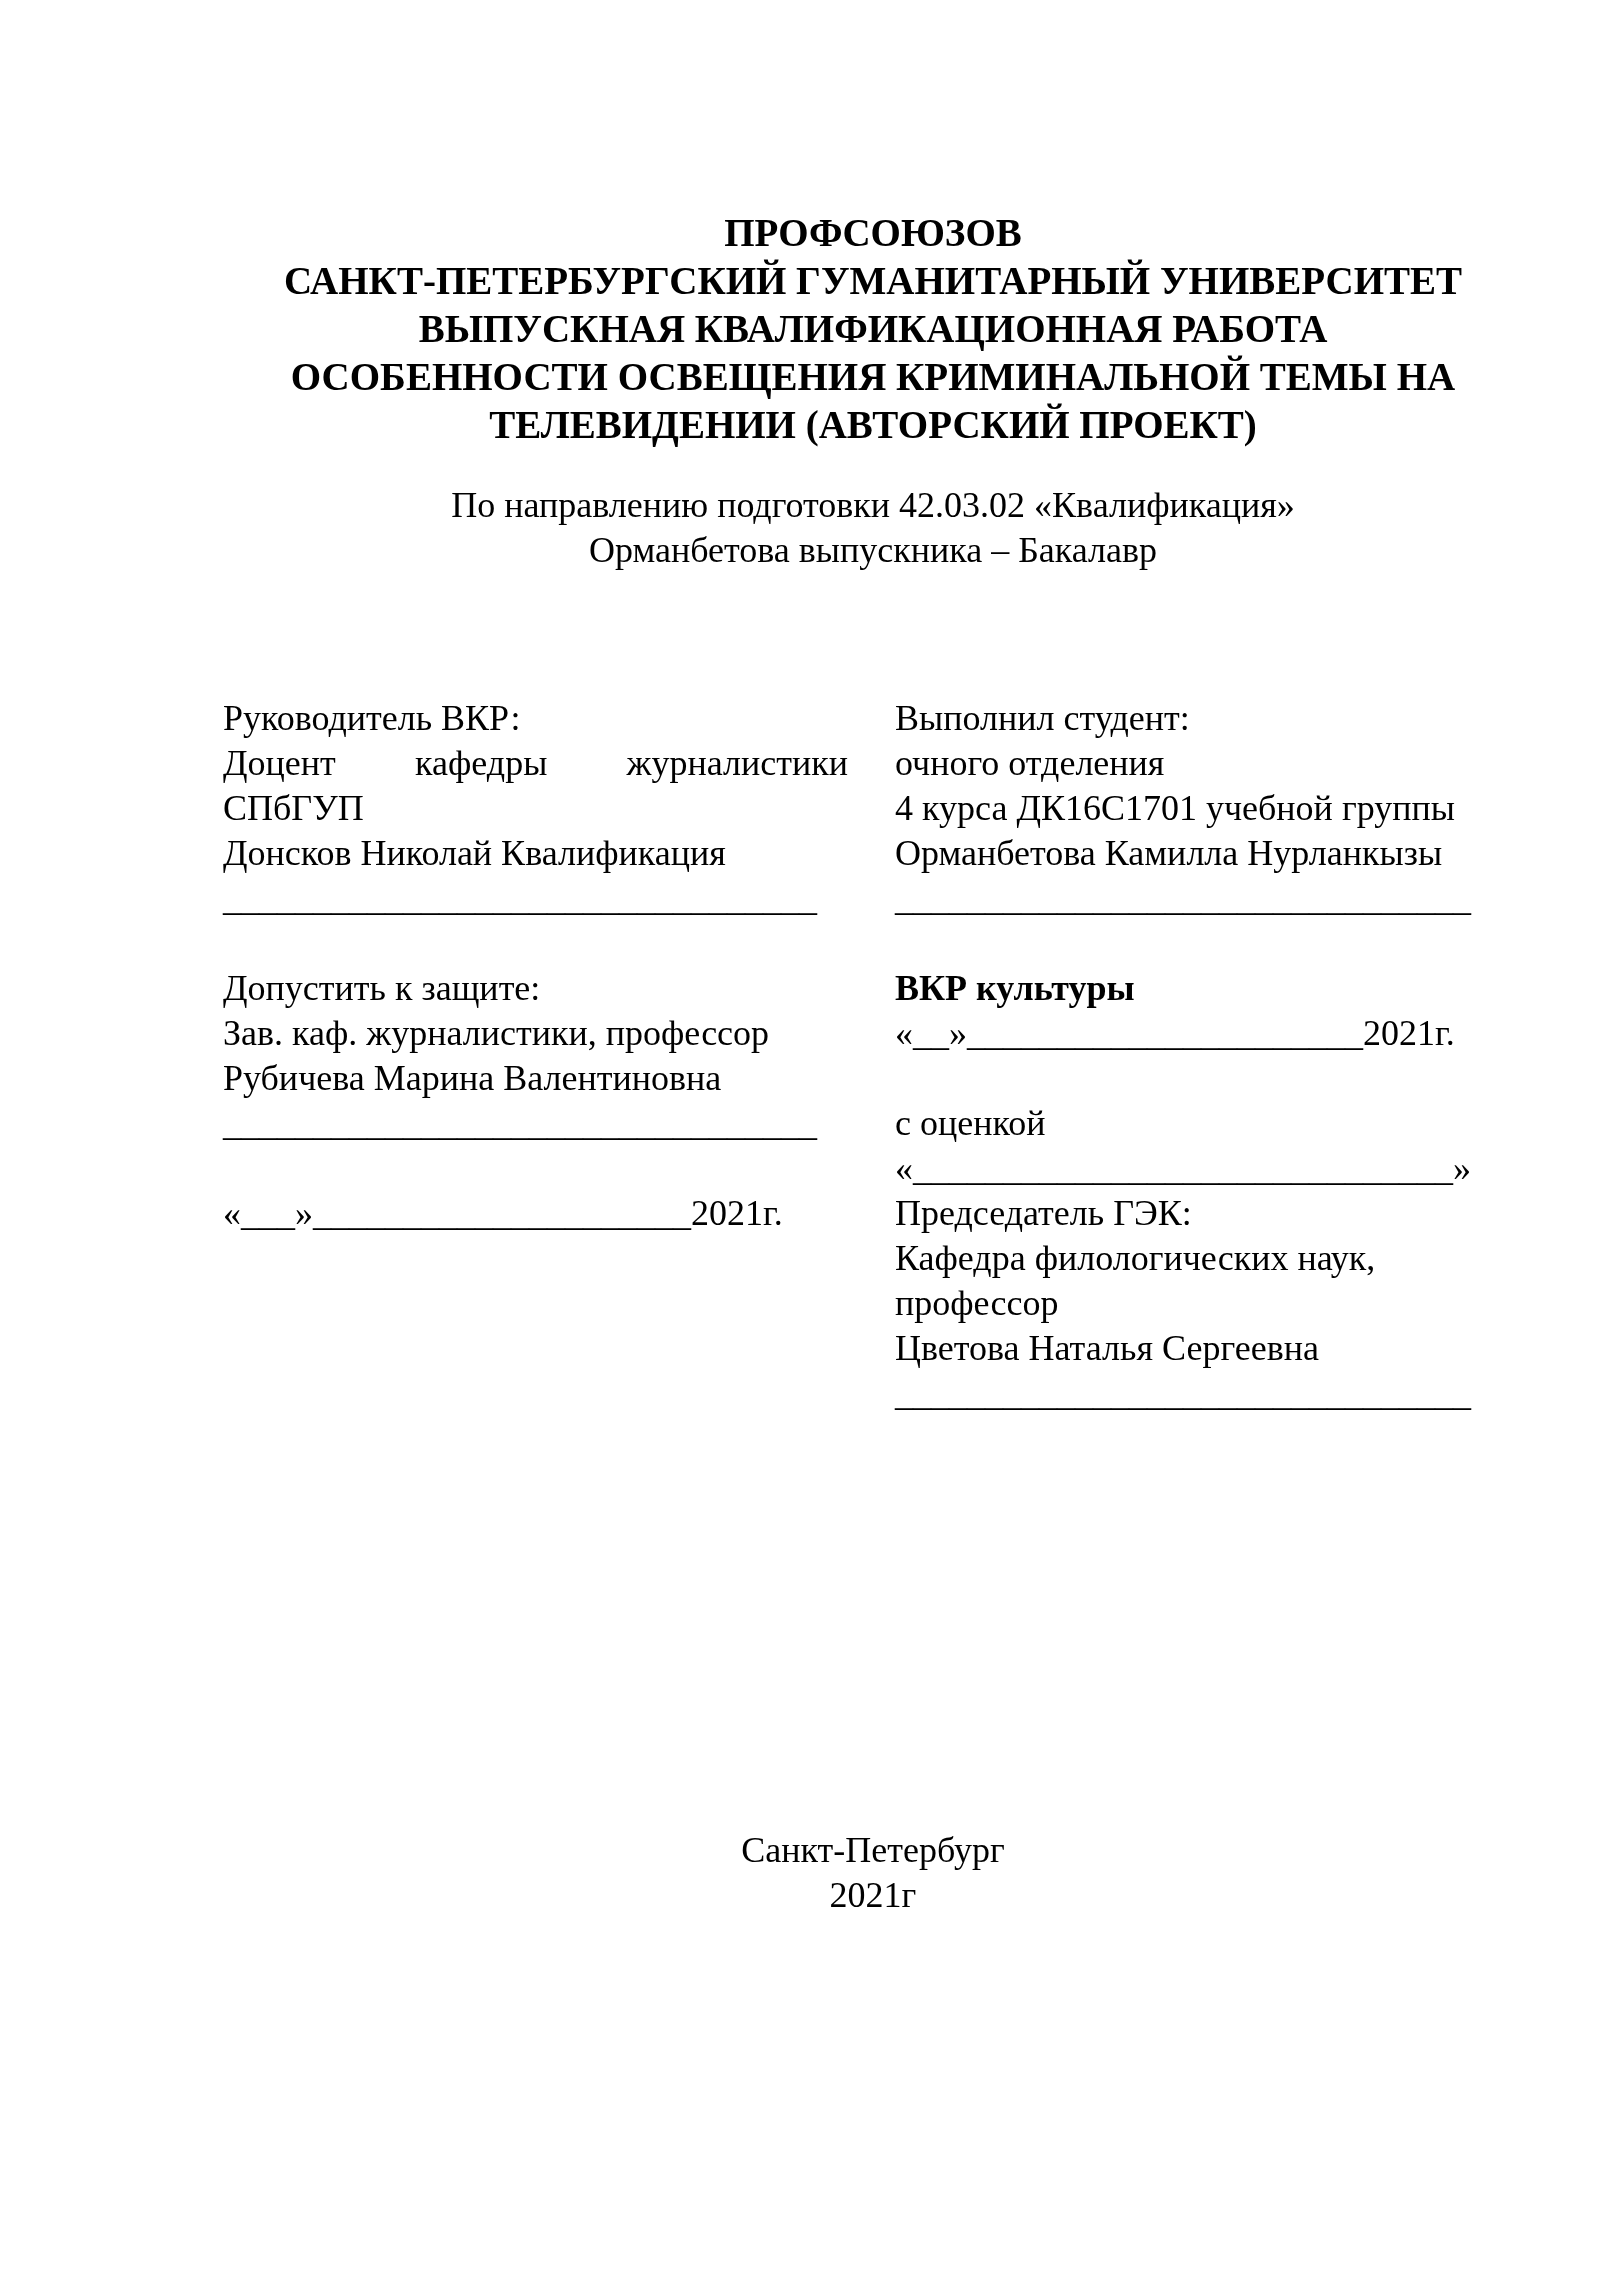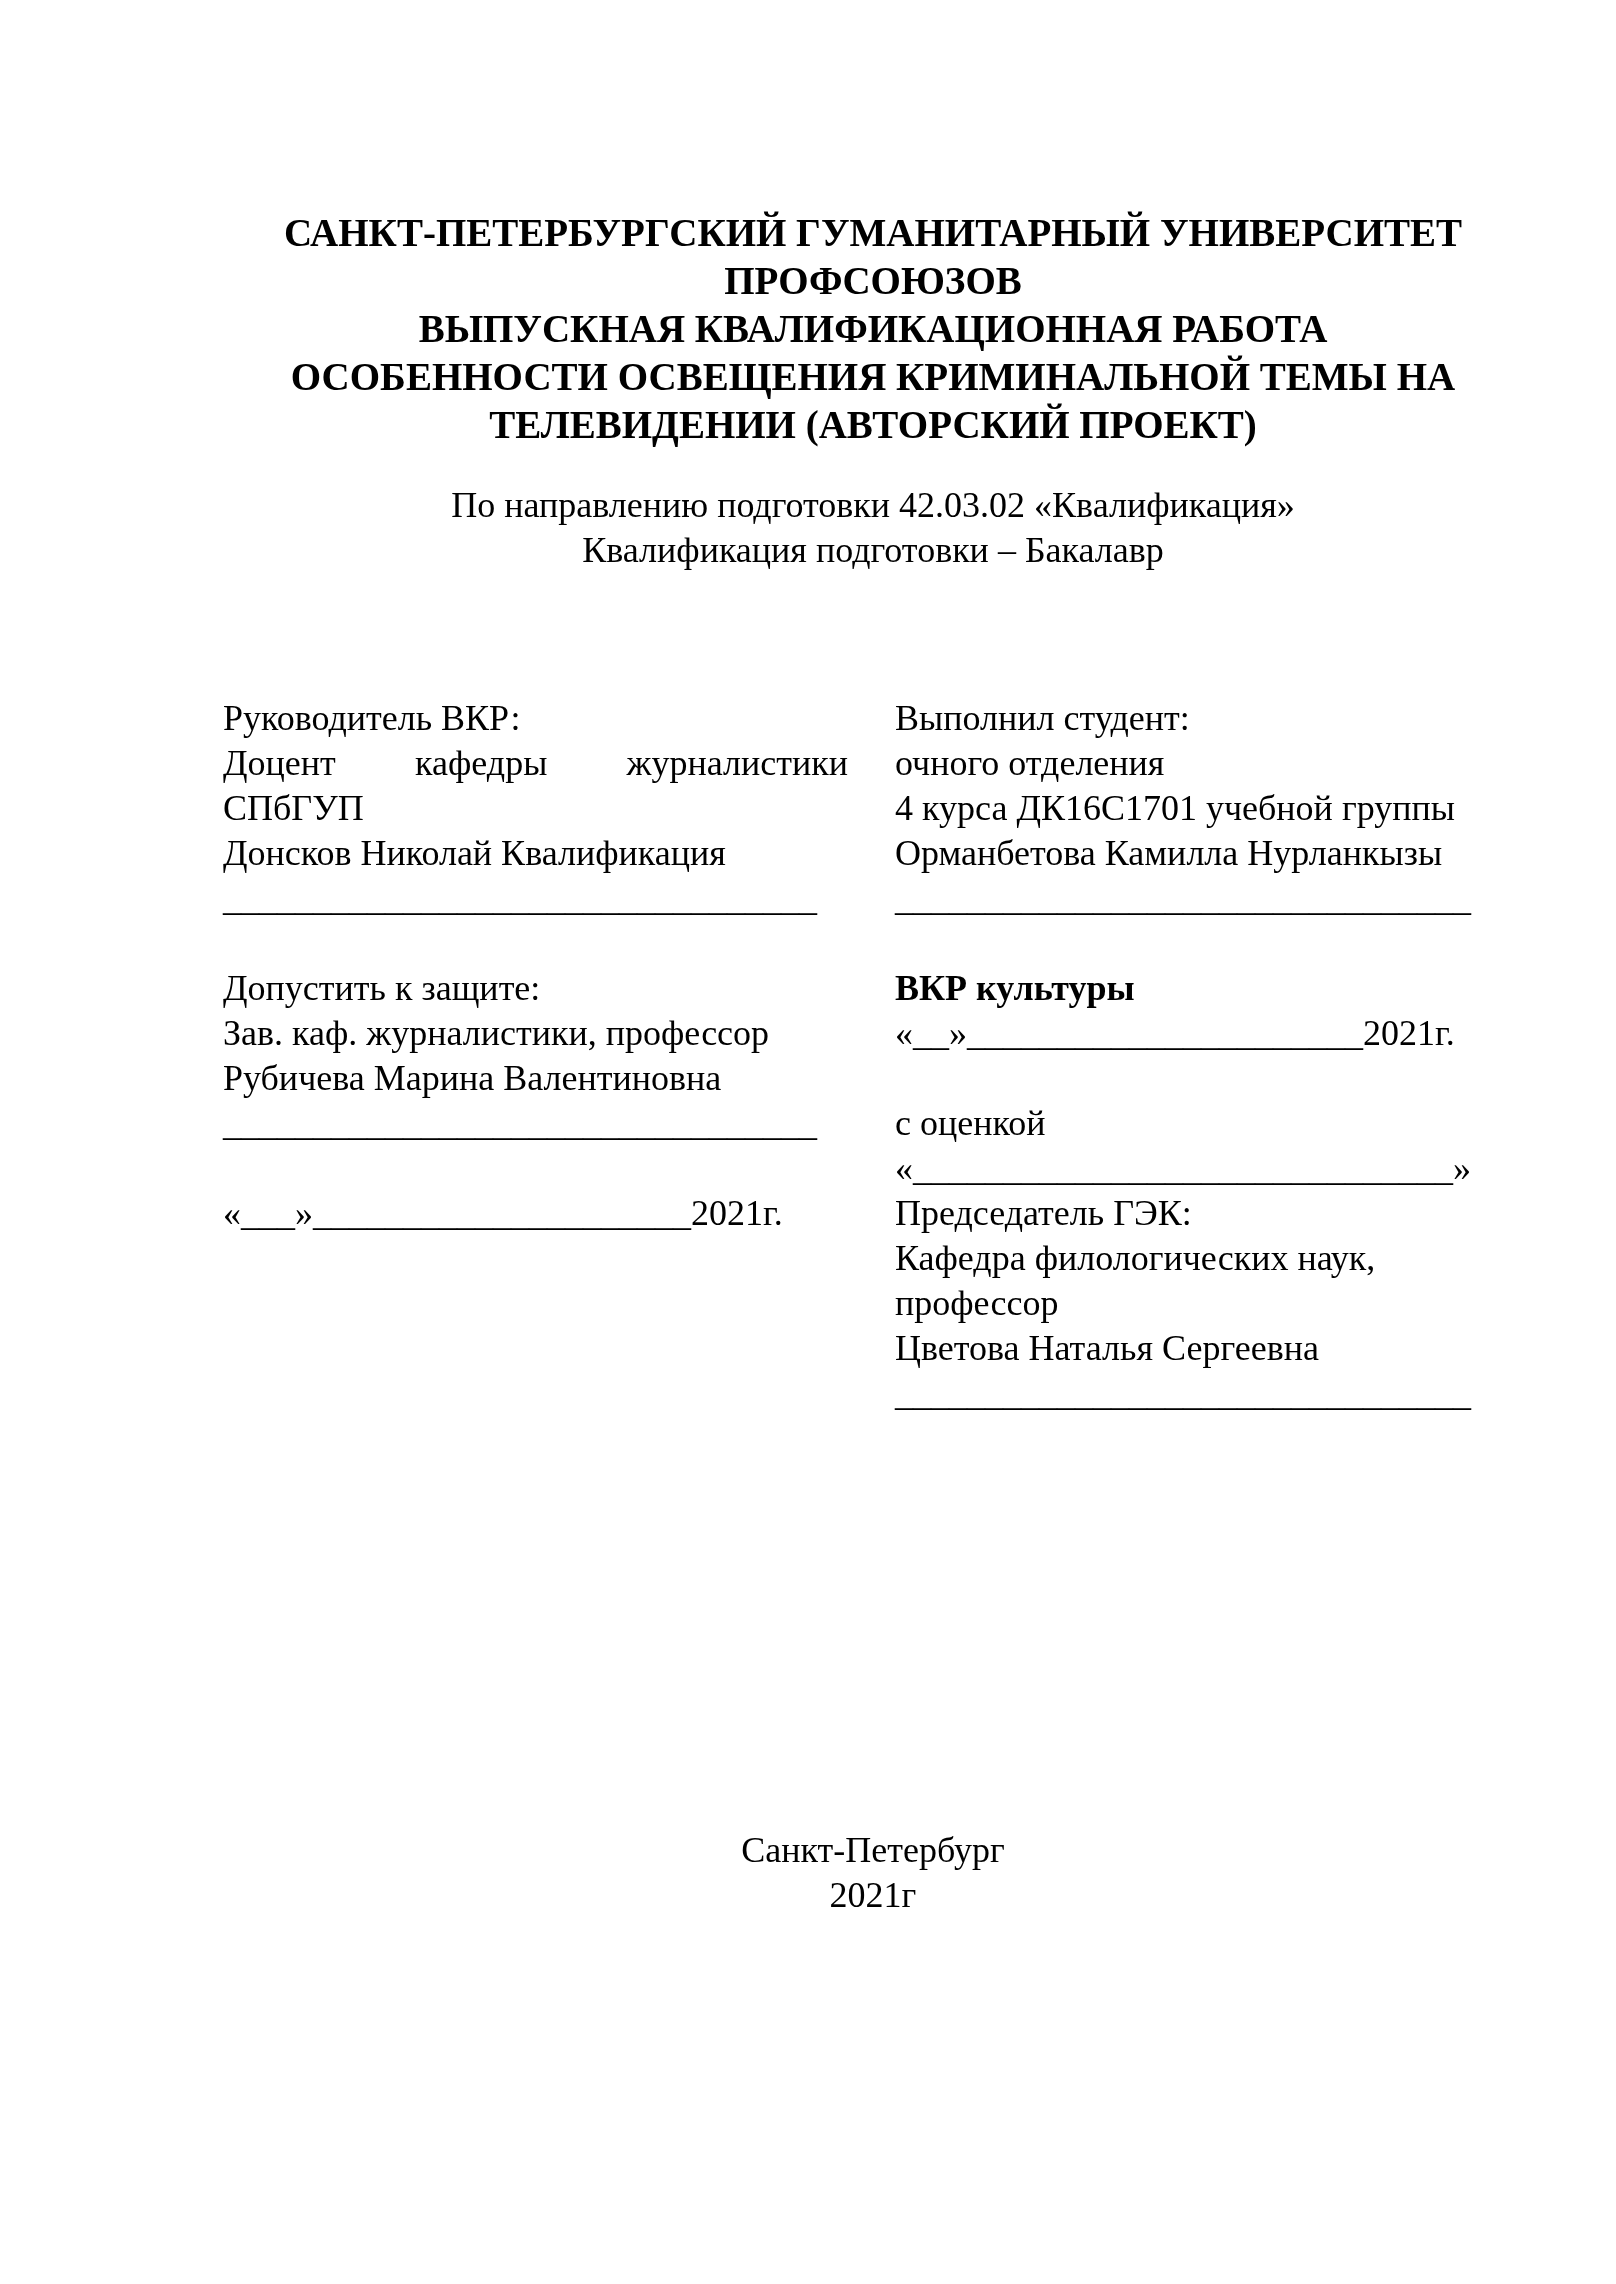--- a/index.html
+++ b/index.html
@@ -55,34 +55,34 @@
   .row-spacer { height: 45px; }
   .footer { margin-top: 412px; }
 </style>
 </head>
 <body>
 
 <div class="page">
 
   <div class="center-area">
     <div class="h-bold center">
+      <div class="line wrap">ПРОФСОЮЗОВ</div>
       <div class="line wrap">САНКТ-ПЕТЕРБУРГСКИЙ ГУМАНИТАРНЫЙ УНИВЕРСИТЕТ</div>
-      <div class="line wrap">ПРОФСОЮЗОВ</div>
     </div>
 
 
     <div class="h-bold center block-title">
       <div class="line wrap">ВЫПУСКНАЯ КВАЛИФИКАЦИОННАЯ РАБОТА</div>
       <div class="line wrap">ОСОБЕННОСТИ ОСВЕЩЕНИЯ КРИМИНАЛЬНОЙ ТЕМЫ НА</div>
       <div class="line wrap">ТЕЛЕВИДЕНИИ (АВТОРСКИЙ ПРОЕКТ)</div>
     </div>
 
     <div class="body-text center block-direction">
       <div class="line wrap">По направлению подготовки 42.03.02 «Квалификация»</div>
-      <div class="line wrap">Квалификация подготовки – Бакалавр</div>
+      <div class="line wrap">Орманбетова выпускника – Бакалавр</div>
     </div>
   </div>
 
   <div class="columns">
 
     <div class="col-left">
       <div class="line">Руководитель ВКР:</div>
       <div class="line justify-last">Доцент кафедры журналистики</div>
       <div class="line">СПбГУП</div>
       <div class="line">Донсков Николай Квалификация</div>

